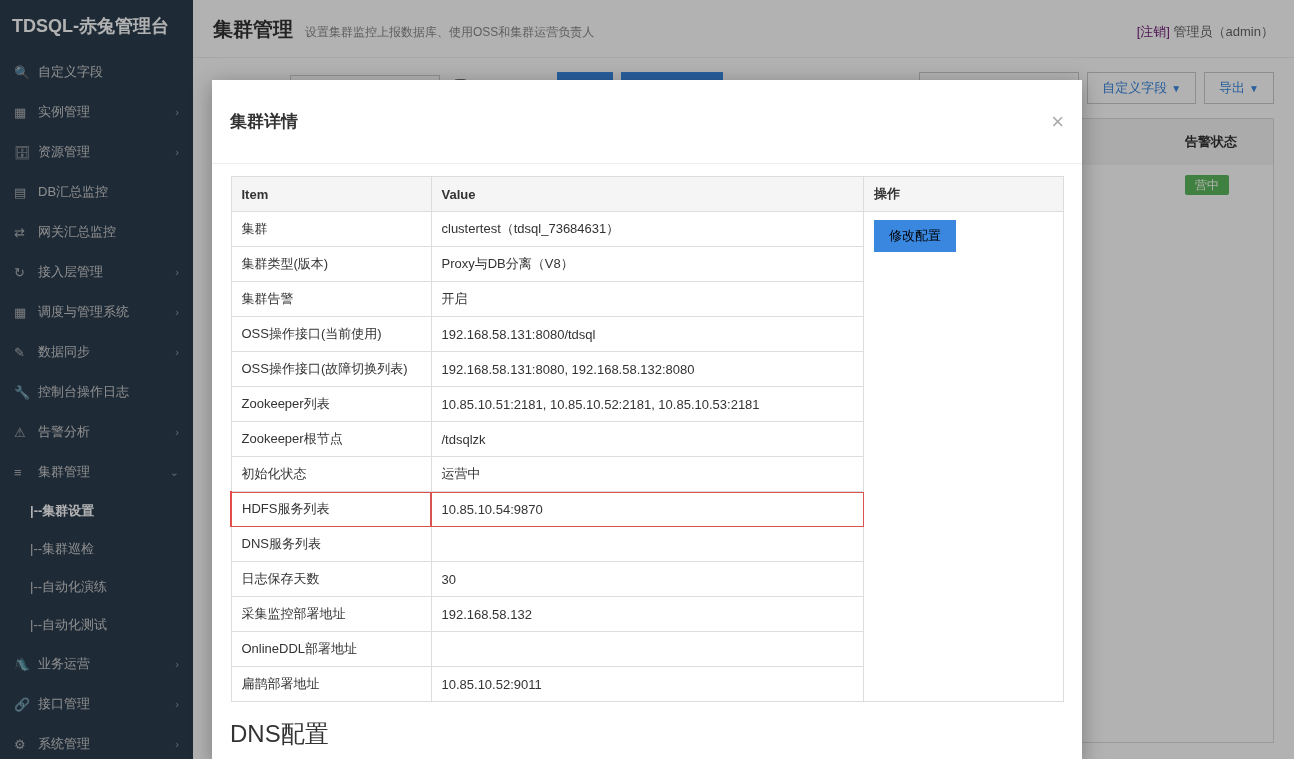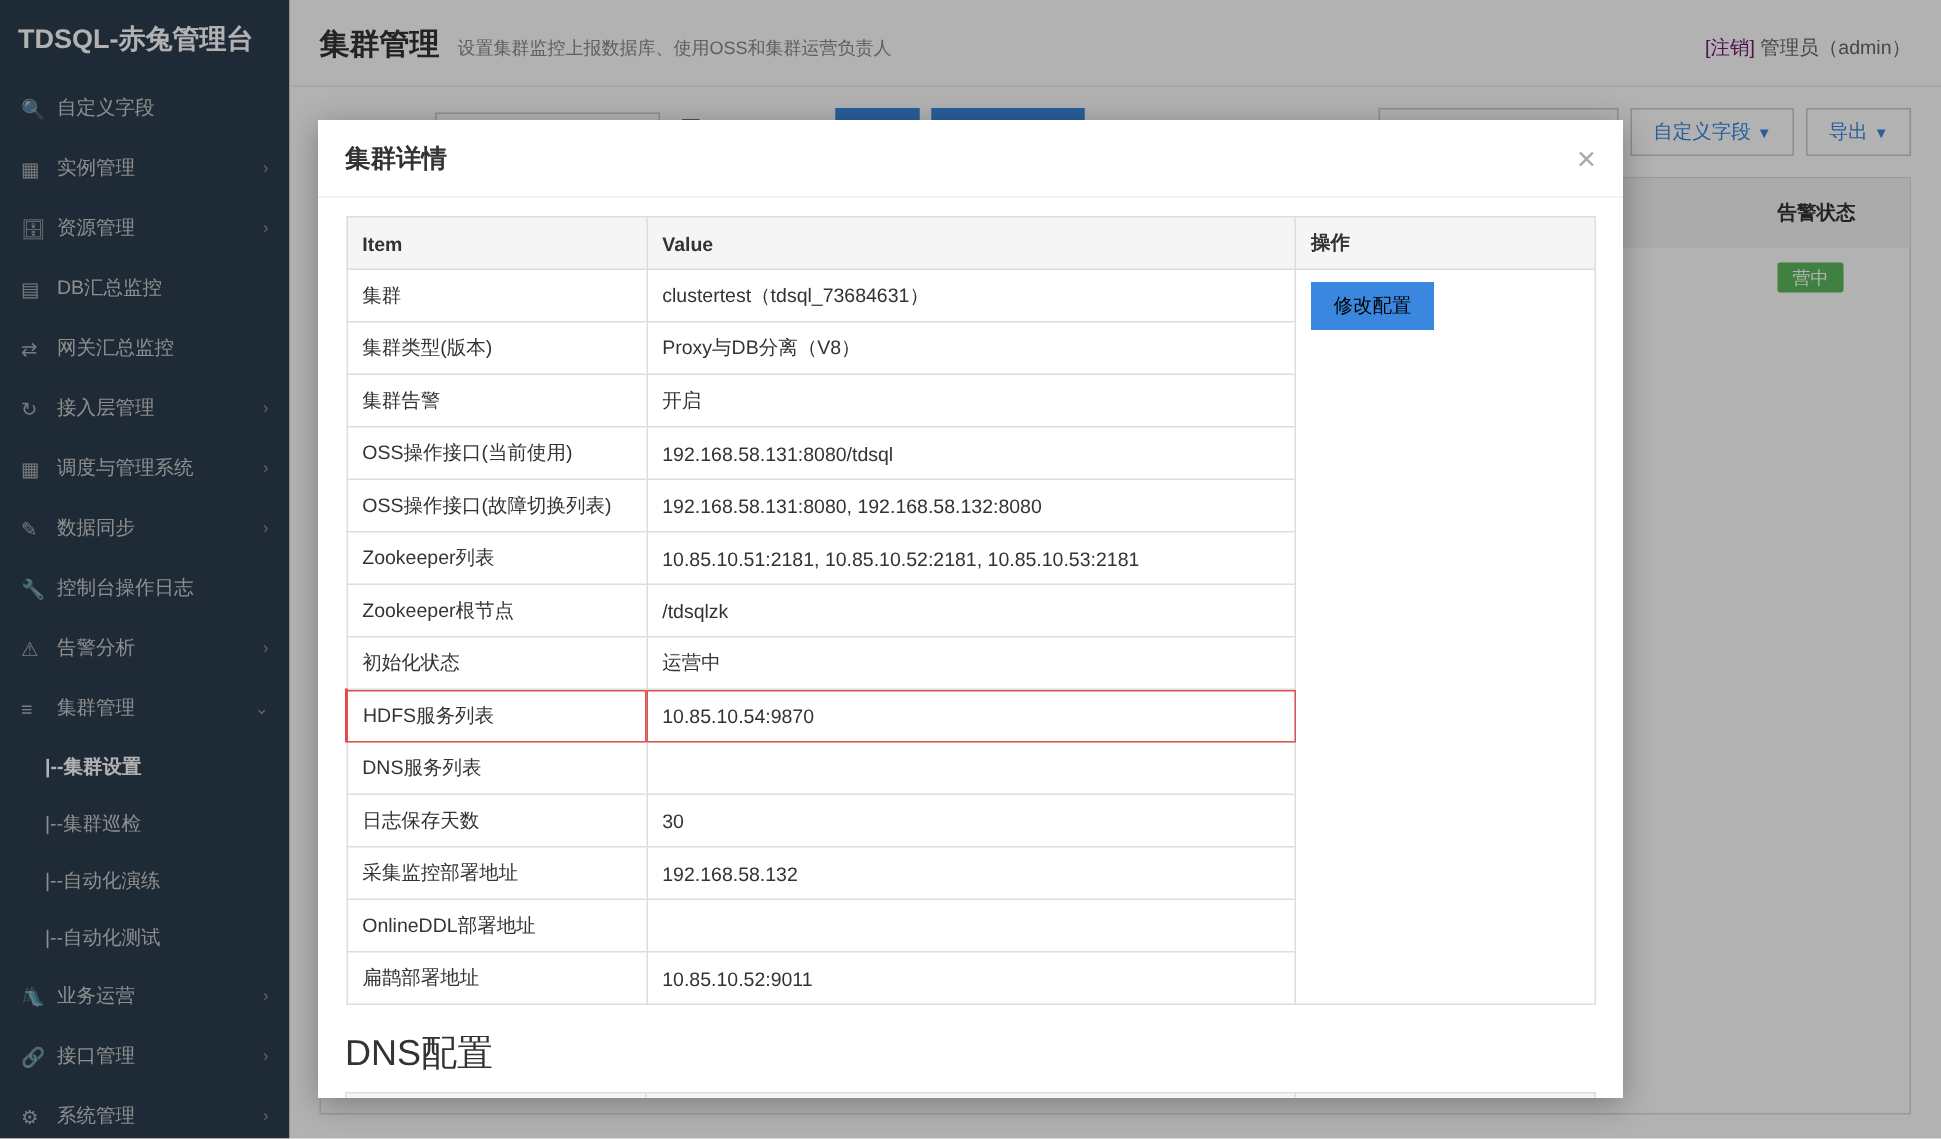--- a/index.html
+++ b/index.html
@@ -30,21 +30,21 @@
 .content-box { margin: 0 20px 20px; border: 1px solid #ddd; }
 .table-head { display: flex; background: #f5f5f5; font-weight: bold; }
 .table-head > div { padding: 14px 12px; }
 .table-row { display: flex; }
 .table-row > div { padding: 12px; }
 .col-cluster { width: 300px; color: #3a87e0; }
 .col-status { width: 100px; }
 .badge-green { background: #5cb85c; color: #fff; padding: 3px 10px; border-radius: 2px; font-size: 12px; }
 .overlay { position: absolute; inset: 0; background: rgba(0,0,0,0.3); display: flex; align-items: flex-start; justify-content: center; }
 .modal { background: #fff; width: 870px; margin-top: 80px; box-shadow: 0 4px 20px rgba(0,0,0,0.3); display: flex; flex-direction: column; }
-.modal-head { display: flex; align-items: center; padding: 14px 18px; border-bottom: 1px solid #eee; }
+.modal-head { display: flex; align-items: center; padding: 30px 18px; border-bottom: 1px solid #eee; }
 .modal-title { font-size: 17px; font-weight: bold; }
 .modal-close { margin-left: auto; font-size: 22px; color: #aaa; cursor: pointer; line-height: 1; }
 .modal-body { padding: 12px 18px 18px; height: 600px; overflow-y: scroll; }
 .detail-table { width: 100%; border-collapse: collapse; margin-top: 0; }
 .detail-table th, .detail-table td { border: 1px solid #ddd; padding: 8px 10px; text-align: left; font-size: 13px; font-weight: normal; }
 .detail-table thead th { background: #f5f5f5; font-weight: bold; }
 .detail-table .col-item { width: 200px; }
 .detail-table .col-action { width: 200px; }
 .row-highlight td { outline: 1px solid #d9534f; outline-offset: -1px; }
 .row-highlight td:first-child { border-left: 2px solid #ef4444; }

